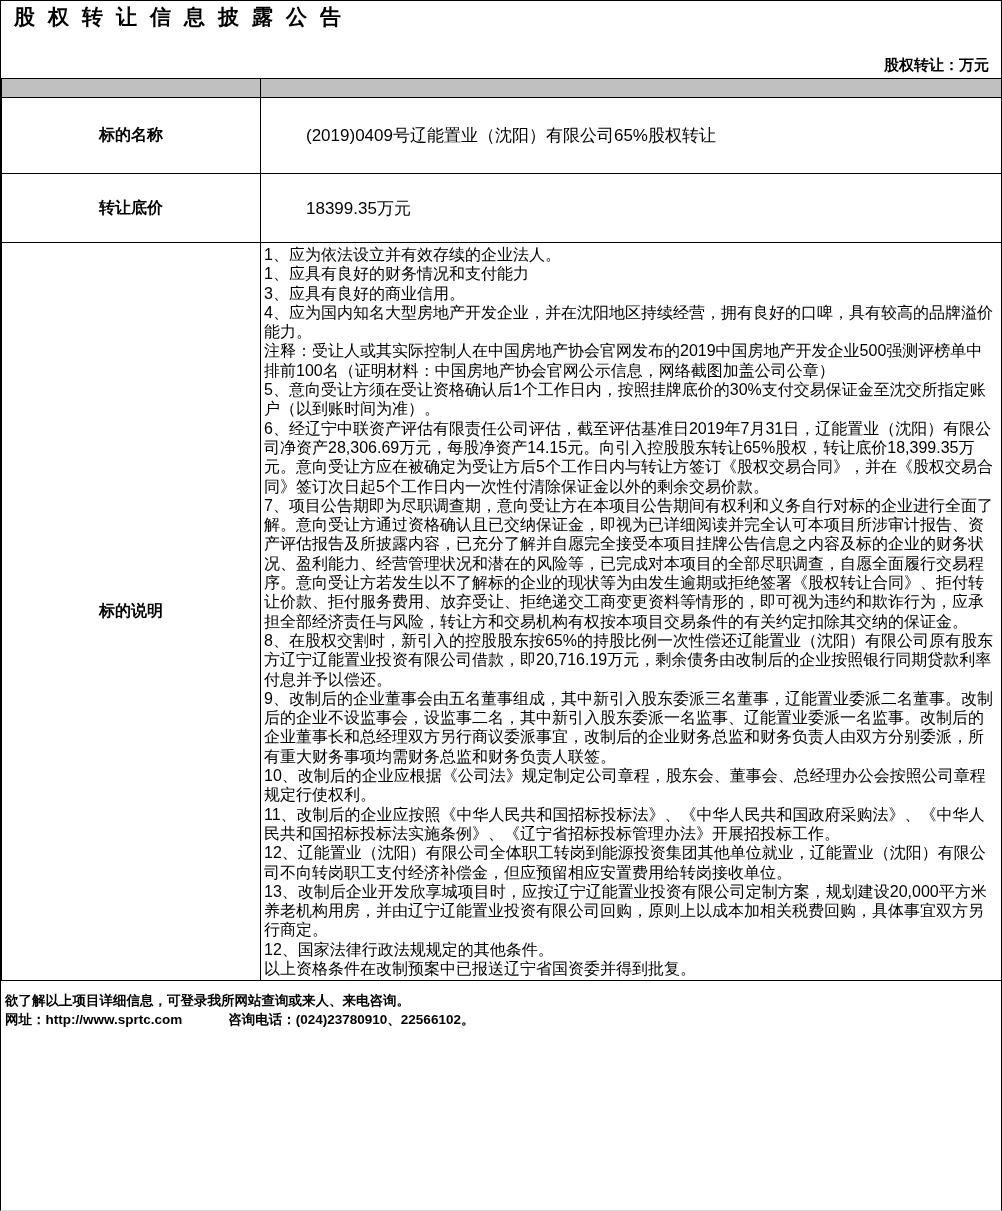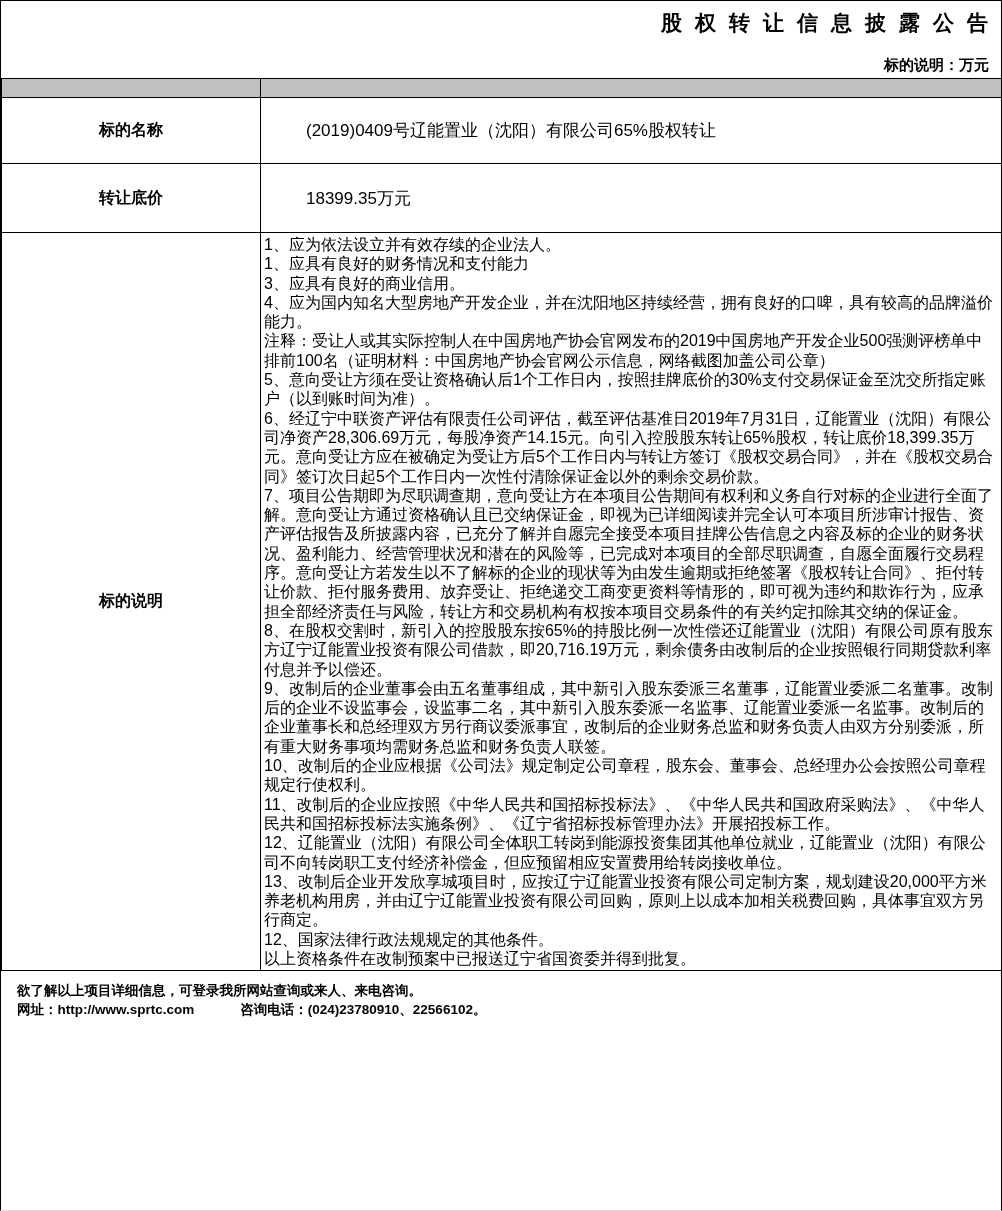--- a/index.html
+++ b/index.html
@@ -13,25 +13,25 @@
     width: 1002px; height: 1211px;
     border-left: 1px solid #000;
     border-top: 1px solid #000;
     border-right: 1px solid #000;
     border-bottom: 1px solid #d9d9d9;
     background: #fff;
     overflow: hidden;
   }
   .doc-header { height: 77px; position: relative; }
   .doc-title {
-    text-align: right;
+    text-align: left;
     font-size: 21px;
     font-weight: bold;
     letter-spacing: 13px;
-    padding-top: 8px;
+    padding-top: 2px;
     text-indent: 13px; 
     font-family: "Liberation Sans", sans-serif;
   }
   .unit-note {
     position: absolute;
     right: 12px; bottom: 3px;
     font-size: 15px;
     font-weight: bold;
   }
   table.main {
@@ -53,49 +53,49 @@
   td.label-cell {
     text-align: center;
     font-weight: bold;
     font-size: 16px;
   }
   td.value-cell {
     text-align: left;
     font-size: 17px;
     padding-left: 45px;
   }
-  tr.row-name td   { height: 66px; }
+  tr.row-name td   { height: 76px; }
   tr.row-price td  { height: 69px; }
   tr.row-desc td   { height: 638px; margin-top: 24px; }
   tr.row-time td   { height: 67px; }
   td.desc-cell {
     text-align: left;
     padding: 2px 4px 2px 3px;
   }
   .desc-block {
     font-size: 16px;
     line-height: 19.3px;
     word-break: break-word;
   }
   .doc-footer {
-    padding: 10px 6px 0 16px;
+    padding: 10px 6px 0 4px;
     font-size: 13.5px;
     font-weight: bold;
     line-height: 19px;
   }
   .footer-contact-gap { display: inline-block; width: 46px; }
 </style>
 </head>
 <body>
 
 <div class="sheet">
 
   <div class="doc-header">
     <div class="doc-title">股权转让信息披露公告</div>
-    <div class="unit-note">标的说明：万元</div>
+    <div class="unit-note">股权转让：万元</div>
   </div>
 
   <table class="main">
     <colgroup>
         <col class="c-label">
         <col class="c-value">
       </colgroup>
 
     <tbody>
         <tr class="head-row">

